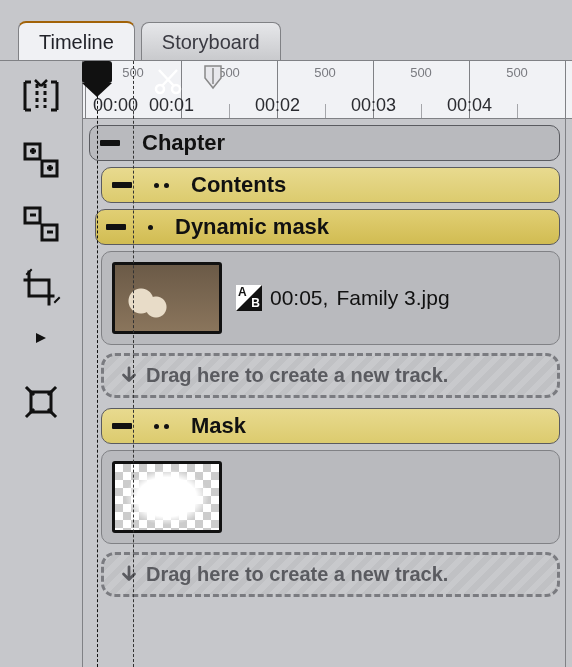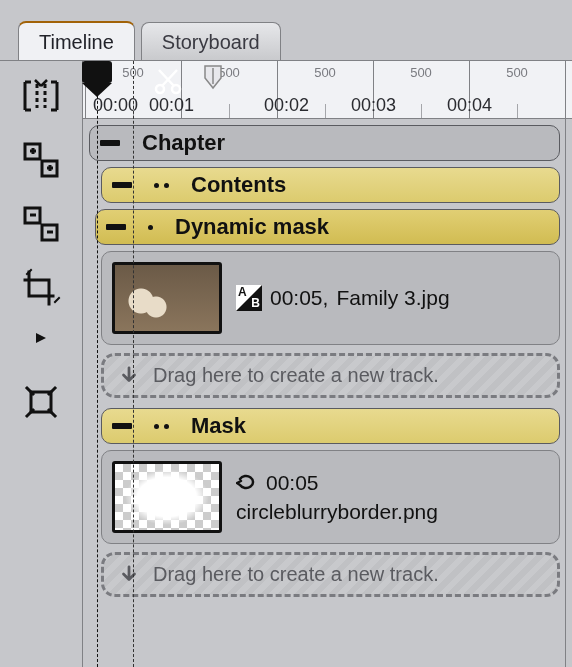--- a/index.html
+++ b/index.html
@@ -215,22 +215,22 @@
   .loop-icon{
     width:22px;height:22px;display:inline-block;position:relative;
   }
 
   .dropzone {
     margin-left: 12px;
     border: 3px dashed #7a7b80;
     border-radius: 14px;
     background: repeating-linear-gradient(135deg,#c8c9cc 0 6px,#c0c1c4 6px 12px);
     padding: 8px 14px;
-    display:flex;align-items:center;gap:13px;
-    font-size:20px;color:#5a5b60;font-weight:400;
+    display:flex;align-items:center;gap:6px;
+    font-size:20px;color:#5a5b60;font-weight:700;
     margin-bottom:10px;
   }
   .down-arrow{
     width:22px;height:22px;
   }
 
   .right-border{
     position:absolute;right:6px;top:0;bottom:0;width:0;border-left:1px solid #808185;
   }
 </style>
@@ -303,21 +303,21 @@
 
       <div class="major" style="left:2px"></div>
       <div class="major-label" style="left:14px">00:00</div>
       <div class="minor" style="left:50px"></div>
       <div class="minor-label" style="left:50px">500</div>
       <div class="major" style="left:98px"></div>
       <div class="major-label" style="left:70px">00:01</div>
       <div class="minor" style="left:146px"></div>
       <div class="minor-label" style="left:146px">500</div>
       <div class="major" style="left:194px"></div>
-      <div class="major-label" style="left:185px">00:02</div>
+      <div class="major-label" style="left:176px">00:02</div>
       <div class="minor" style="left:242px"></div>
       <div class="minor-label" style="left:242px">500</div>
       <div class="major" style="left:290px"></div>
       <div class="major-label" style="left:272px">00:03</div>
       <div class="minor" style="left:338px"></div>
       <div class="minor-label" style="left:338px">500</div>
       <div class="major" style="left:386px"></div>
       <div class="major-label" style="left:368px">00:04</div>
       <div class="minor" style="left:434px"></div>
       <div class="minor-label" style="left:434px">500</div>
@@ -390,31 +390,20 @@
         <div class="collapse-icon"></div>
         <div class="dash-icon">
             <div class="dot"></div>
             <div class="dot"></div>
           </div>
         <span>Mask</span>
       </div>
 
       <div class="clip-row">
         <div class="thumb mask"></div>
-        <div class="clip-text">
-          <div class="tline">
-            <span class="loop-icon">
-              <svg width="22" height="22" viewBox="0 0 22 22">
-                  <path d="M4 8 a7 6 0 1 1 0 6 M4 14 l-3 -2 l4 -2" fill="none" stroke="#111" stroke-width="2.5" stroke-linecap="round" stroke-linejoin="round"></path>
-                </svg>
-            </span>
-            <span>00:05</span>
-          </div>
-          <div>circleblurryborder.png</div>
-        </div>
       </div>
 
       <div class="dropzone">
         <svg class="down-arrow" viewBox="0 0 24 24">
           <path d="M12 3 v12 M6 11 l6 6 l6 -6" stroke="#5a5b60" stroke-width="3" fill="none" stroke-linecap="round" stroke-linejoin="round"></path>
         </svg>
         <span>Drag here to create a new track.</span>
       </div>
     </div>
 

